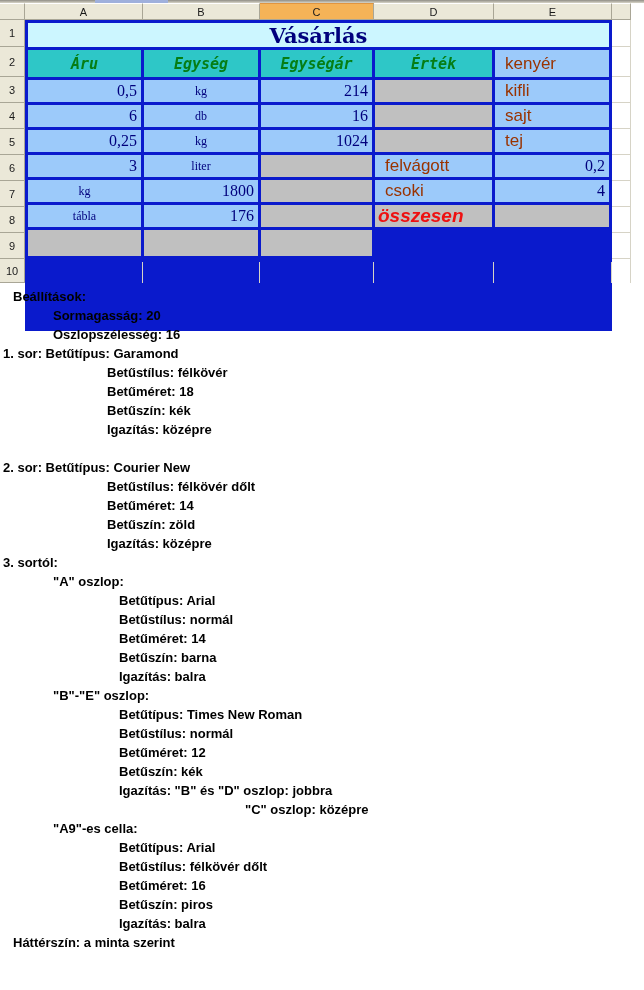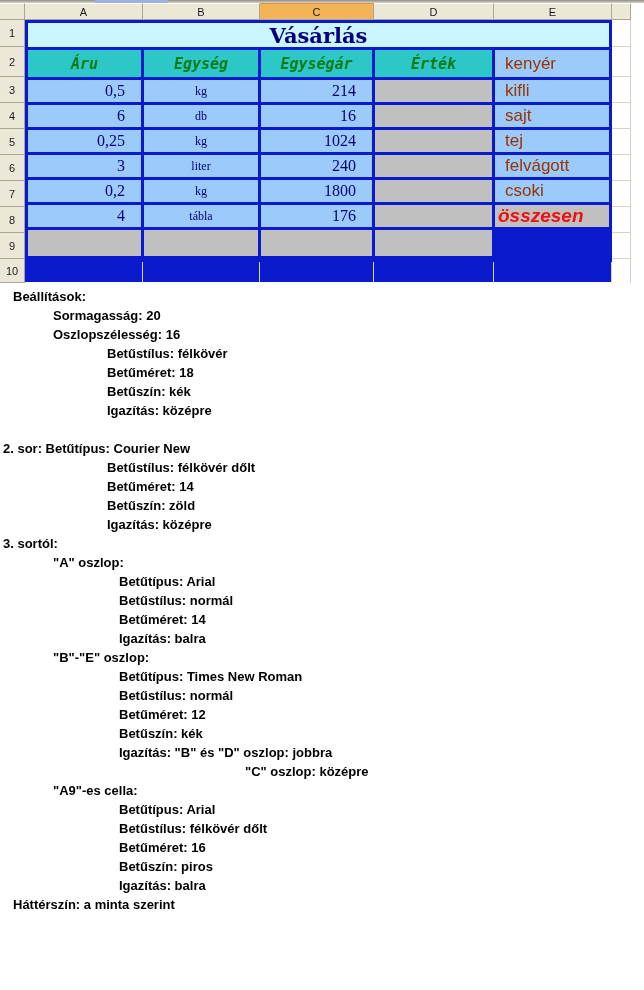--- a/index.html
+++ b/index.html
@@ -19,33 +19,33 @@
   .colheader.sel{background:var(--selOrange);border-top:1px solid #e09540;}
 
   
   .rowheader{position:absolute;left:0;width:25px;box-sizing:border-box;
              background:var(--headerBg);border-right:1px solid var(--headerLine);
              border-bottom:1px solid var(--headerLine);
              display:flex;align-items:center;justify-content:center;
              font-size:11px;color:#1a1a1a;}
 
   
-  .sheet{position:absolute;left:25px;top:20px;width:587px;height:262px;box-sizing:border-box;
+  .sheet{position:absolute;left:25px;top:20px;width:587px;height:311px;box-sizing:border-box;
          background:var(--borderBlue);display:grid;
          grid-template-columns:113px 114px 111px 117px 114px;
          grid-template-rows:24px 27px 22px 22px 22px 22px 22px 22px 26px;
          gap:3px;padding:3px;}
   .cell{display:flex;align-items:center;overflow:hidden;white-space:nowrap;}
   .c-title{grid-column:1/-1;background:var(--titleBg);color:var(--navy);
            font-family:"DejaVu Serif",serif;font-weight:bold;font-size:21px;justify-content:center;}
   .c-head{background:var(--headBg);color:var(--green);font-family:"DejaVu Sans Mono",monospace;
           font-weight:bold;font-style:italic;font-size:15px;justify-content:center;}
   .c-item{background:var(--dataBg);color:var(--brown);font-size:17px;padding-left:10px;}
   .c-num{background:var(--dataBg);color:var(--navy);font-family:"Liberation Serif",serif;
-         font-size:16px;justify-content:flex-end;padding-right:16px;}
+         font-size:16px;justify-content:flex-end;padding-right:4px;}
   .c-unit{background:var(--dataBg);color:var(--navy);font-family:"Liberation Serif",serif;
           font-size:12px;justify-content:center;}
   .c-gray{background:var(--gray);}
   .c-total{background:var(--gray);color:var(--red);font-weight:bold;font-style:italic;
            font-size:19px;padding-left:3px;}
 
   
   .vline{position:absolute;width:1px;background:var(--gridLine);}
   .hline{position:absolute;height:1px;background:var(--gridLine);}
 
@@ -106,21 +106,20 @@
 
     <div class="cell c-item">sajt</div>
     <div class="cell c-num">0,25</div>
     <div class="cell c-unit">kg</div>
     <div class="cell c-num">1024</div>
     <div class="cell c-gray"></div>
 
     <div class="cell c-item">tej</div>
     <div class="cell c-num">3</div>
     <div class="cell c-unit">liter</div>
-    <div class="cell c-num">240</div>
     <div class="cell c-gray"></div>
 
     <div class="cell c-item">felvágott</div>
     <div class="cell c-num">0,2</div>
     <div class="cell c-unit">kg</div>
     <div class="cell c-num">1800</div>
     <div class="cell c-gray"></div>
 
     <div class="cell c-item">csoki</div>
     <div class="cell c-num">4</div>
@@ -148,35 +147,37 @@
   <div class="hline" style="left:612px;top:154px;width:18px;"></div>
   <div class="hline" style="left:612px;top:180px;width:18px;"></div>
   <div class="hline" style="left:612px;top:206px;width:18px;"></div>
   <div class="hline" style="left:612px;top:232px;width:18px;"></div>
   <div class="hline" style="left:612px;top:258px;width:18px;"></div>
 
   <div class="settings">
     <div class="ln i1">Beállítások:</div>
     <div class="ln i3">Sormagasság: 20</div>
     <div class="ln i3">Oszlopszélesség: 16</div>
+    <div class="ln i0">1. sor: Betűtípus: Garamond</div>
     <div class="ln i2">Betűstílus: félkövér</div>
     <div class="ln i2">Betűméret: 18</div>
     <div class="ln i2">Betűszín: kék</div>
     <div class="ln i2">Igazítás: középre</div>
     <div class="ln i0"></div>
     <div class="ln i0">2. sor: Betűtípus: Courier New</div>
     <div class="ln i2">Betűstílus: félkövér dőlt</div>
     <div class="ln i2">Betűméret: 14</div>
     <div class="ln i2">Betűszín: zöld</div>
     <div class="ln i2">Igazítás: középre</div>
     <div class="ln i0">3. sortól:</div>
     <div class="ln i3">"A" oszlop:</div>
     <div class="ln i4">Betűtípus: Arial</div>
     <div class="ln i4">Betűstílus: normál</div>
     <div class="ln i4">Betűméret: 14</div>
+    <div class="ln i4">Betűszín: barna</div>
     <div class="ln i4">Igazítás: balra</div>
     <div class="ln i3">"B"-"E" oszlop:</div>
     <div class="ln i4">Betűtípus: Times New Roman</div>
     <div class="ln i4">Betűstílus: normál</div>
     <div class="ln i4">Betűméret: 12</div>
     <div class="ln i4">Betűszín: kék</div>
     <div class="ln i4">Igazítás: "B" és "D" oszlop: jobbra</div>
     <div class="ln i5">"C" oszlop: középre</div>
     <div class="ln i3">"A9"-es cella:</div>
     <div class="ln i4">Betűtípus: Arial</div>

